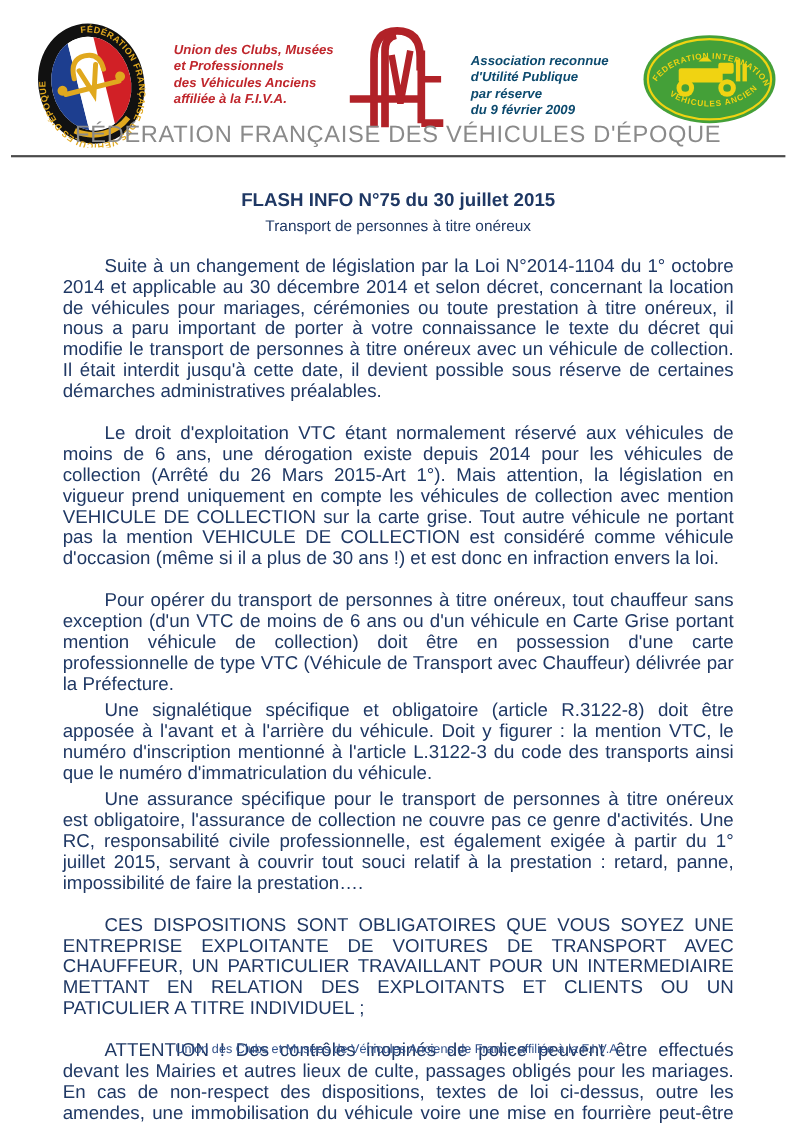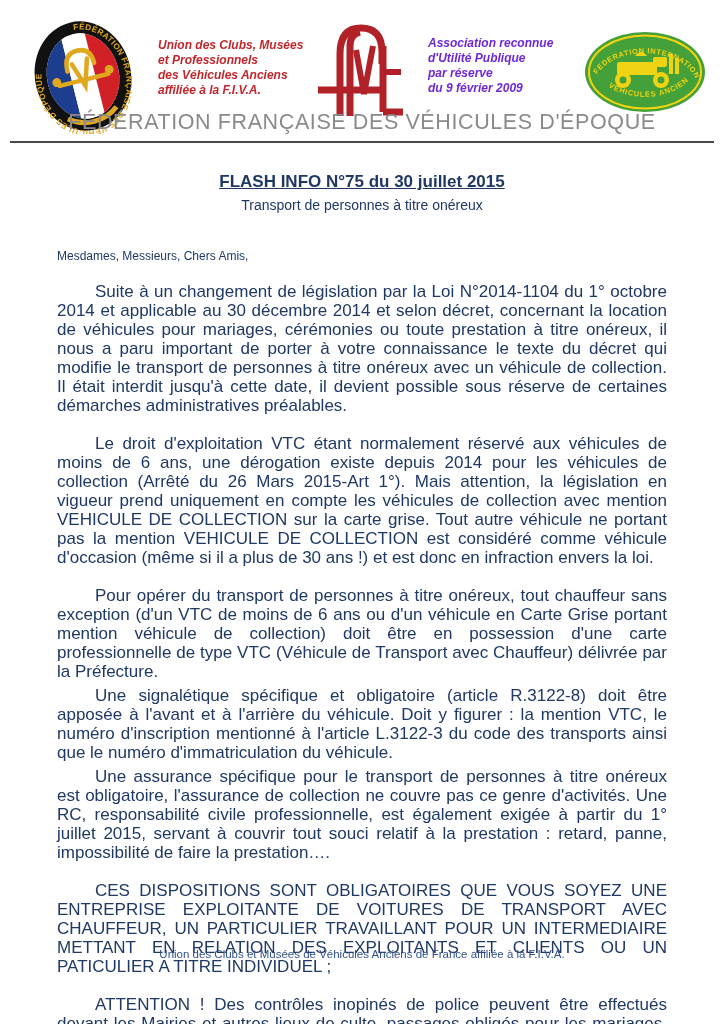--- a/index.html
+++ b/index.html
@@ -7,29 +7,29 @@
     position:relative;width:724px;height:1024px;background:#ffffff;
     margin:0 auto;overflow:hidden;
     font-family:"Liberation Sans","DejaVu Sans",sans-serif;
     color:#1f3864;
   }
   
   .hdr-badge{position:absolute;left:22px;top:16px;}
   .hdr-union{position:absolute;left:158px;top:38px;width:152px;
     color:#c0272d;font-weight:bold;font-size:12px;line-height:15px;font-style:italic;}
   .hdr-logo{position:absolute;left:316px;top:20px;}
-  .hdr-assoc{position:absolute;left:428px;top:36px;width:150px;text-align:left;
-    color:#6d28d9;font-weight:bold;font-size:12px;line-height:15px;font-style:italic;}
+  .hdr-assoc{position:absolute;left:428px;top:48px;width:150px;text-align:left;
+    color:#0c4a6e;font-weight:bold;font-size:12px;line-height:15px;font-style:italic;}
   .hdr-fiva{position:absolute;left:583px;top:30px;}
   .org-title{position:absolute;left:0;right:0;top:110px;text-align:center;
     color:#8a8a8a;font-size:21.5px;letter-spacing:0.6px;font-weight:400;}
   .hdr-rule{position:absolute;left:10px;right:10px;top:141px;height:2px;background:#4a4a4a;}
   
   .main{position:absolute;left:57px;right:57px;top:160px;}
-  .title1{text-align:center;font-size:17px;font-weight:bold;margin:12px 0 0;text-decoration:underline;}
+  .title1{text-align:center;font-size:17px;font-weight:bold;margin:12px 0 0;}
   .title2{text-align:center;font-size:14px;font-weight:400;margin:5px 0 0;}
   .greeting{margin-top:36px;font-size:12px;}
   .para{margin:19px 0 0;font-size:17px;line-height:19px;text-align:justify;text-indent:38px;}
   .para.tight{margin-top:5px;}
   .closing{margin-top:19px;font-size:12px;}
   .sig-wrap{margin:6px 0 0 86px;height:82px;}
   .sig-name{margin-left:95px;font-size:12px;line-height:17px;}
   
   .footer{position:absolute;left:0;right:0;top:946px;text-align:center;
     color:#31518b;font-size:11.5px;line-height:17px;}
@@ -128,21 +128,20 @@
     </svg>
   </div>
 
   <div class="org-title">FÉDÉRATION FRANÇAISE DES VÉHICULES D'ÉPOQUE</div>
   <div class="hdr-rule"></div>
 
   <div class="main">
     <div class="title1">FLASH INFO N°75 du 30 juillet 2015</div>
     <div class="title2">Transport de personnes à titre onéreux</div>
 
-    <div class="greeting">Mesdames, Messieurs, Chers Amis,</div>
 
     <p class="para">Suite à un changement de législation par la Loi N°2014-1104 du 1° octobre 2014 et applicable au 30 décembre 2014 et selon décret, concernant la location de véhicules pour mariages, cérémonies ou toute prestation à titre onéreux, il nous a paru important de porter à votre connaissance le texte du décret qui modifie le transport de personnes à titre onéreux avec un véhicule de collection. Il était interdit jusqu'à cette date, il devient possible sous réserve de certaines démarches administratives préalables.</p>
     <p class="para">Le droit d'exploitation VTC étant normalement réservé aux véhicules de moins de 6 ans, une dérogation existe depuis 2014 pour les véhicules de collection (Arrêté du 26 Mars 2015-Art 1°). Mais attention, la législation en vigueur prend uniquement en compte les véhicules de collection avec mention VEHICULE DE COLLECTION sur la carte grise. Tout autre véhicule ne portant pas la mention VEHICULE DE COLLECTION est considéré comme véhicule d'occasion (même si il a plus de 30 ans !) et est donc en infraction envers la loi.</p>
     <p class="para">Pour opérer du transport de personnes à titre onéreux, tout chauffeur sans exception (d'un VTC de moins de 6 ans ou d'un véhicule en Carte Grise portant mention véhicule de collection) doit être en possession d'une carte professionnelle de type VTC (Véhicule de Transport avec Chauffeur) délivrée par la Préfecture.</p>
     <p class="para tight">Une signalétique spécifique et obligatoire (article R.3122-8) doit être apposée à l'avant et à l'arrière du véhicule. Doit y figurer : la mention VTC, le numéro d'inscription mentionné à l'article L.3122-3 du code des transports ainsi que le numéro d'immatriculation du véhicule.</p>
     <p class="para tight">Une assurance spécifique pour le transport de personnes à titre onéreux est obligatoire, l'assurance de collection ne couvre pas ce genre d'activités. Une RC, responsabilité civile professionnelle, est également exigée à partir du 1° juillet 2015, servant à couvrir tout souci relatif à la prestation : retard, panne, impossibilité de faire la prestation….</p>
     <p class="para">CES DISPOSITIONS SONT OBLIGATOIRES QUE VOUS SOYEZ UNE ENTREPRISE EXPLOITANTE DE VOITURES DE TRANSPORT AVEC CHAUFFEUR, UN PARTICULIER TRAVAILLANT POUR UN INTERMEDIAIRE METTANT EN RELATION DES EXPLOITANTS ET CLIENTS OU UN PATICULIER A TITRE INDIVIDUEL ;</p>
     <p class="para">ATTENTION ! Des contrôles inopinés de police peuvent être effectués devant les Mairies et autres lieux de culte, passages obligés pour les mariages. En cas de non-respect des dispositions, textes de loi ci-dessus, outre les amendes, une immobilisation du véhicule voire une mise en fourrière peut-être effectué par les forces de l'ordre.</p>
 
     <div class="closing">Bien cordialement,</div>

